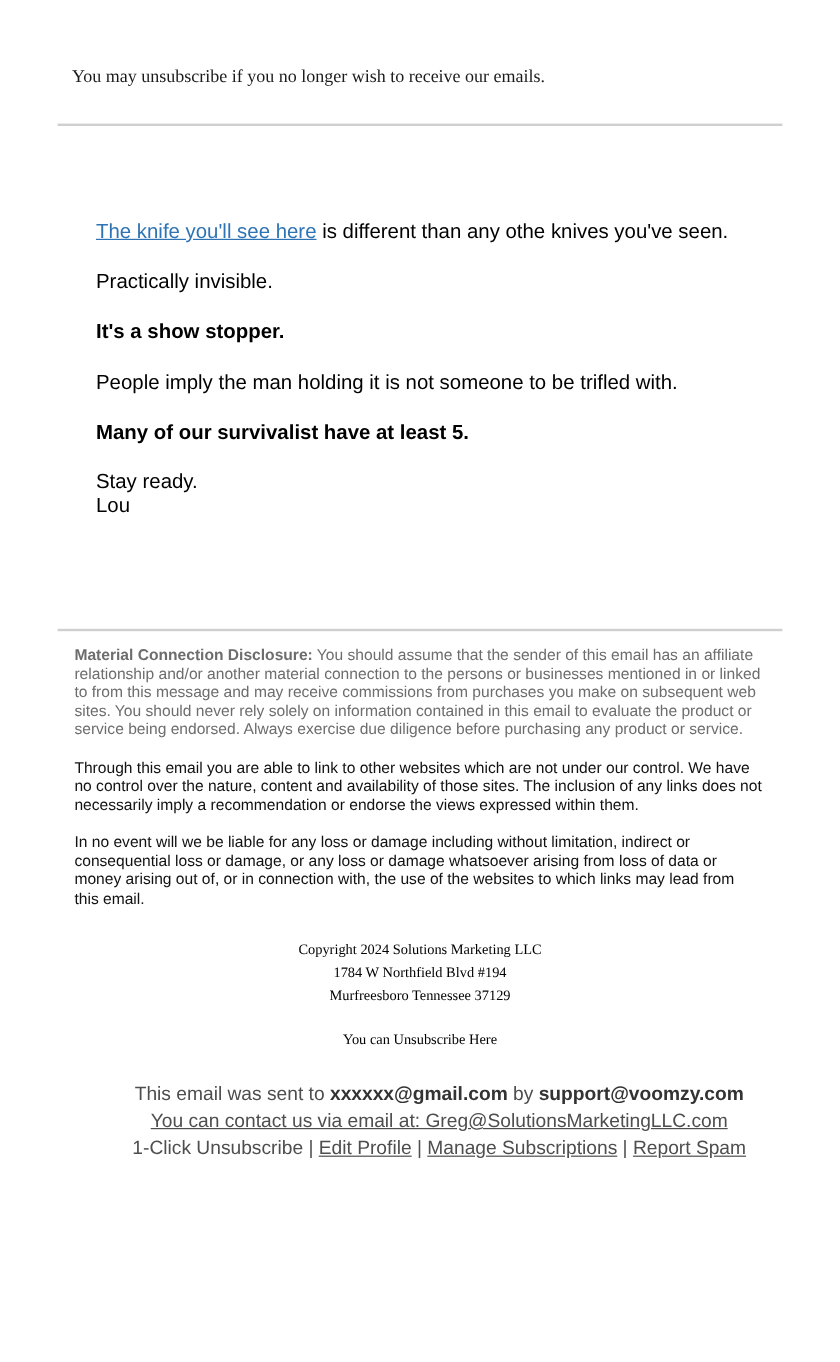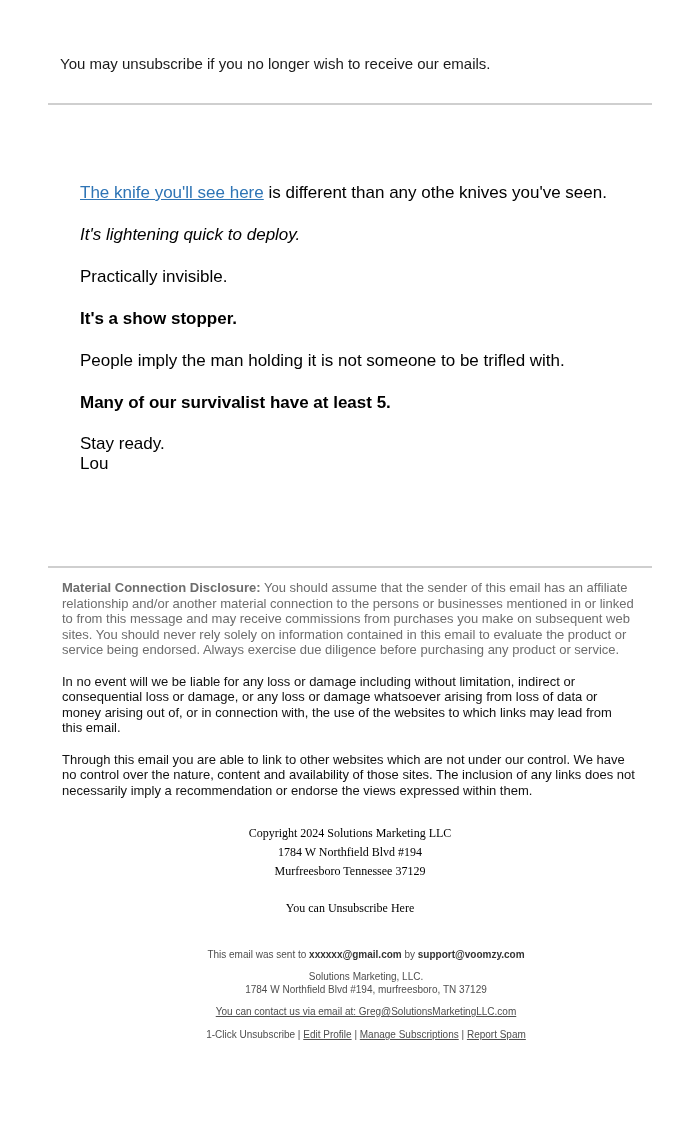--- a/index.html
+++ b/index.html
@@ -9,20 +9,21 @@
     height: 1135px;
     overflow: hidden;
     font-family: "Liberation Sans", sans-serif;
     color: #000000;
   }
   .top-notice {
     padding: 55px 60px 0 60px;
     font-size: 15px;
     line-height: 18px;
     color: #1a1a1a;
+    font-family: Liberation Serif, serif;
   }
   hr.divider {
     border: 0;
     border-top: 2px solid #cfcfcf;
     margin-left: 48px;
     margin-right: 48px;
   }
   .divider-top { margin-top: 30px; }
   .divider-bottom { margin-top: 92px; }
 
@@ -61,21 +62,21 @@
     color: #000000;
   }
   .company .unsub {
     margin-top: 18px;
     cursor: pointer;
   }
 
   .footer {
     margin-top: 30px;
     text-align: center;
-    font-size: 10px;
+    font-size: 16px;
     line-height: 13px;
     color: #4e4e4e;
     margin-left: 32px;
   }
   .footer .row { margin-bottom: 9px; }
   .footer .row-tight { margin-bottom: 0; }
   .footer .block { margin-bottom: 9px; }
   .footer strong { color: #333333; }
   .footer a.flink {
     color: #4e4e4e;
@@ -88,58 +89,53 @@
 </head>
 <body>
 
 <div class="top-notice">You may unsubscribe if you no longer wish to receive our emails.</div>
 
 <hr class="divider divider-top">
 
 <div class="body-copy">
   <p><a class="link" href="#">The knife you'll see here</a><span> is different than any othe knives you've seen.</span></p>
 
-  <p class="italic">It's lightening quick to deploy.</p>
 
   <p>Practically invisible.</p>
 
   <p class="bold">It's a show stopper.</p>
 
   <p>People imply the man holding it is not someone to be trifled with.</p>
 
 
   <p class="bold">Many of our survivalist have at least 5.</p>
 
   <p class="signoff"><span>Stay ready.</span><br><span>Lou</span></p>
 </div>
 
 <hr class="divider divider-bottom">
 
 <div class="disclosure">
   <p class="muted"><strong>Material Connection Disclosure:</strong><span> You should assume that the sender of this email has an affiliate relationship and/or another material connection to the persons or businesses mentioned in or linked to from this message and may receive commissions from purchases you make on subsequent web sites. You should never rely solely on information contained in this email to evaluate the product or service being endorsed. Always exercise due diligence before purchasing any product or service.</span></p>
 
+  <p>Through this email you are able to link to other websites which are not under our control. We have no control over the nature, content and availability of those sites. The inclusion of any links does not necessarily imply a recommendation or endorse the views expressed within them.</p>
+
   <p>In no event will we be liable for any loss or damage including without limitation, indirect or consequential loss or damage, or any loss or damage whatsoever arising from loss of data or money arising out of, or in connection with, the use of the websites to which links may lead from this email.</p>
-
-  <p>Through this email you are able to link to other websites which are not under our control. We have no control over the nature, content and availability of those sites. The inclusion of any links does not necessarily imply a recommendation or endorse the views expressed within them.</p>
 </div>
 
 <div class="company">
   <div>Copyright 2024 Solutions Marketing LLC</div>
   <div>1784 W Northfield Blvd #194</div>
   <div>Murfreesboro Tennessee 37129</div>
   <div class="unsub">You can Unsubscribe Here</div>
 </div>
 
 <div class="footer">
   <div class="row"><span>This email was sent to </span><strong>xxxxxx@gmail.com</strong><span> by </span><strong>support@voomzy.com</strong></div>
 
-  <div class="block">
-    <div class="row-tight">Solutions Marketing, LLC.</div>
-    <div class="row-tight">1784 W Northfield Blvd #194, murfreesboro, TN 37129</div>
-  </div>
 
   <div class="contact-row">You can contact us via email at: Greg@SolutionsMarketingLLC.com</div>
 
   <div><span>1-Click Unsubscribe</span>
     <span class="sep">|</span>
     <a class="flink" href="#">Edit Profile</a>
     <span class="sep">|</span>
     <a class="flink" href="#">Manage Subscriptions</a>
     <span class="sep">|</span>
     <a class="flink" href="#">Report Spam</a>

